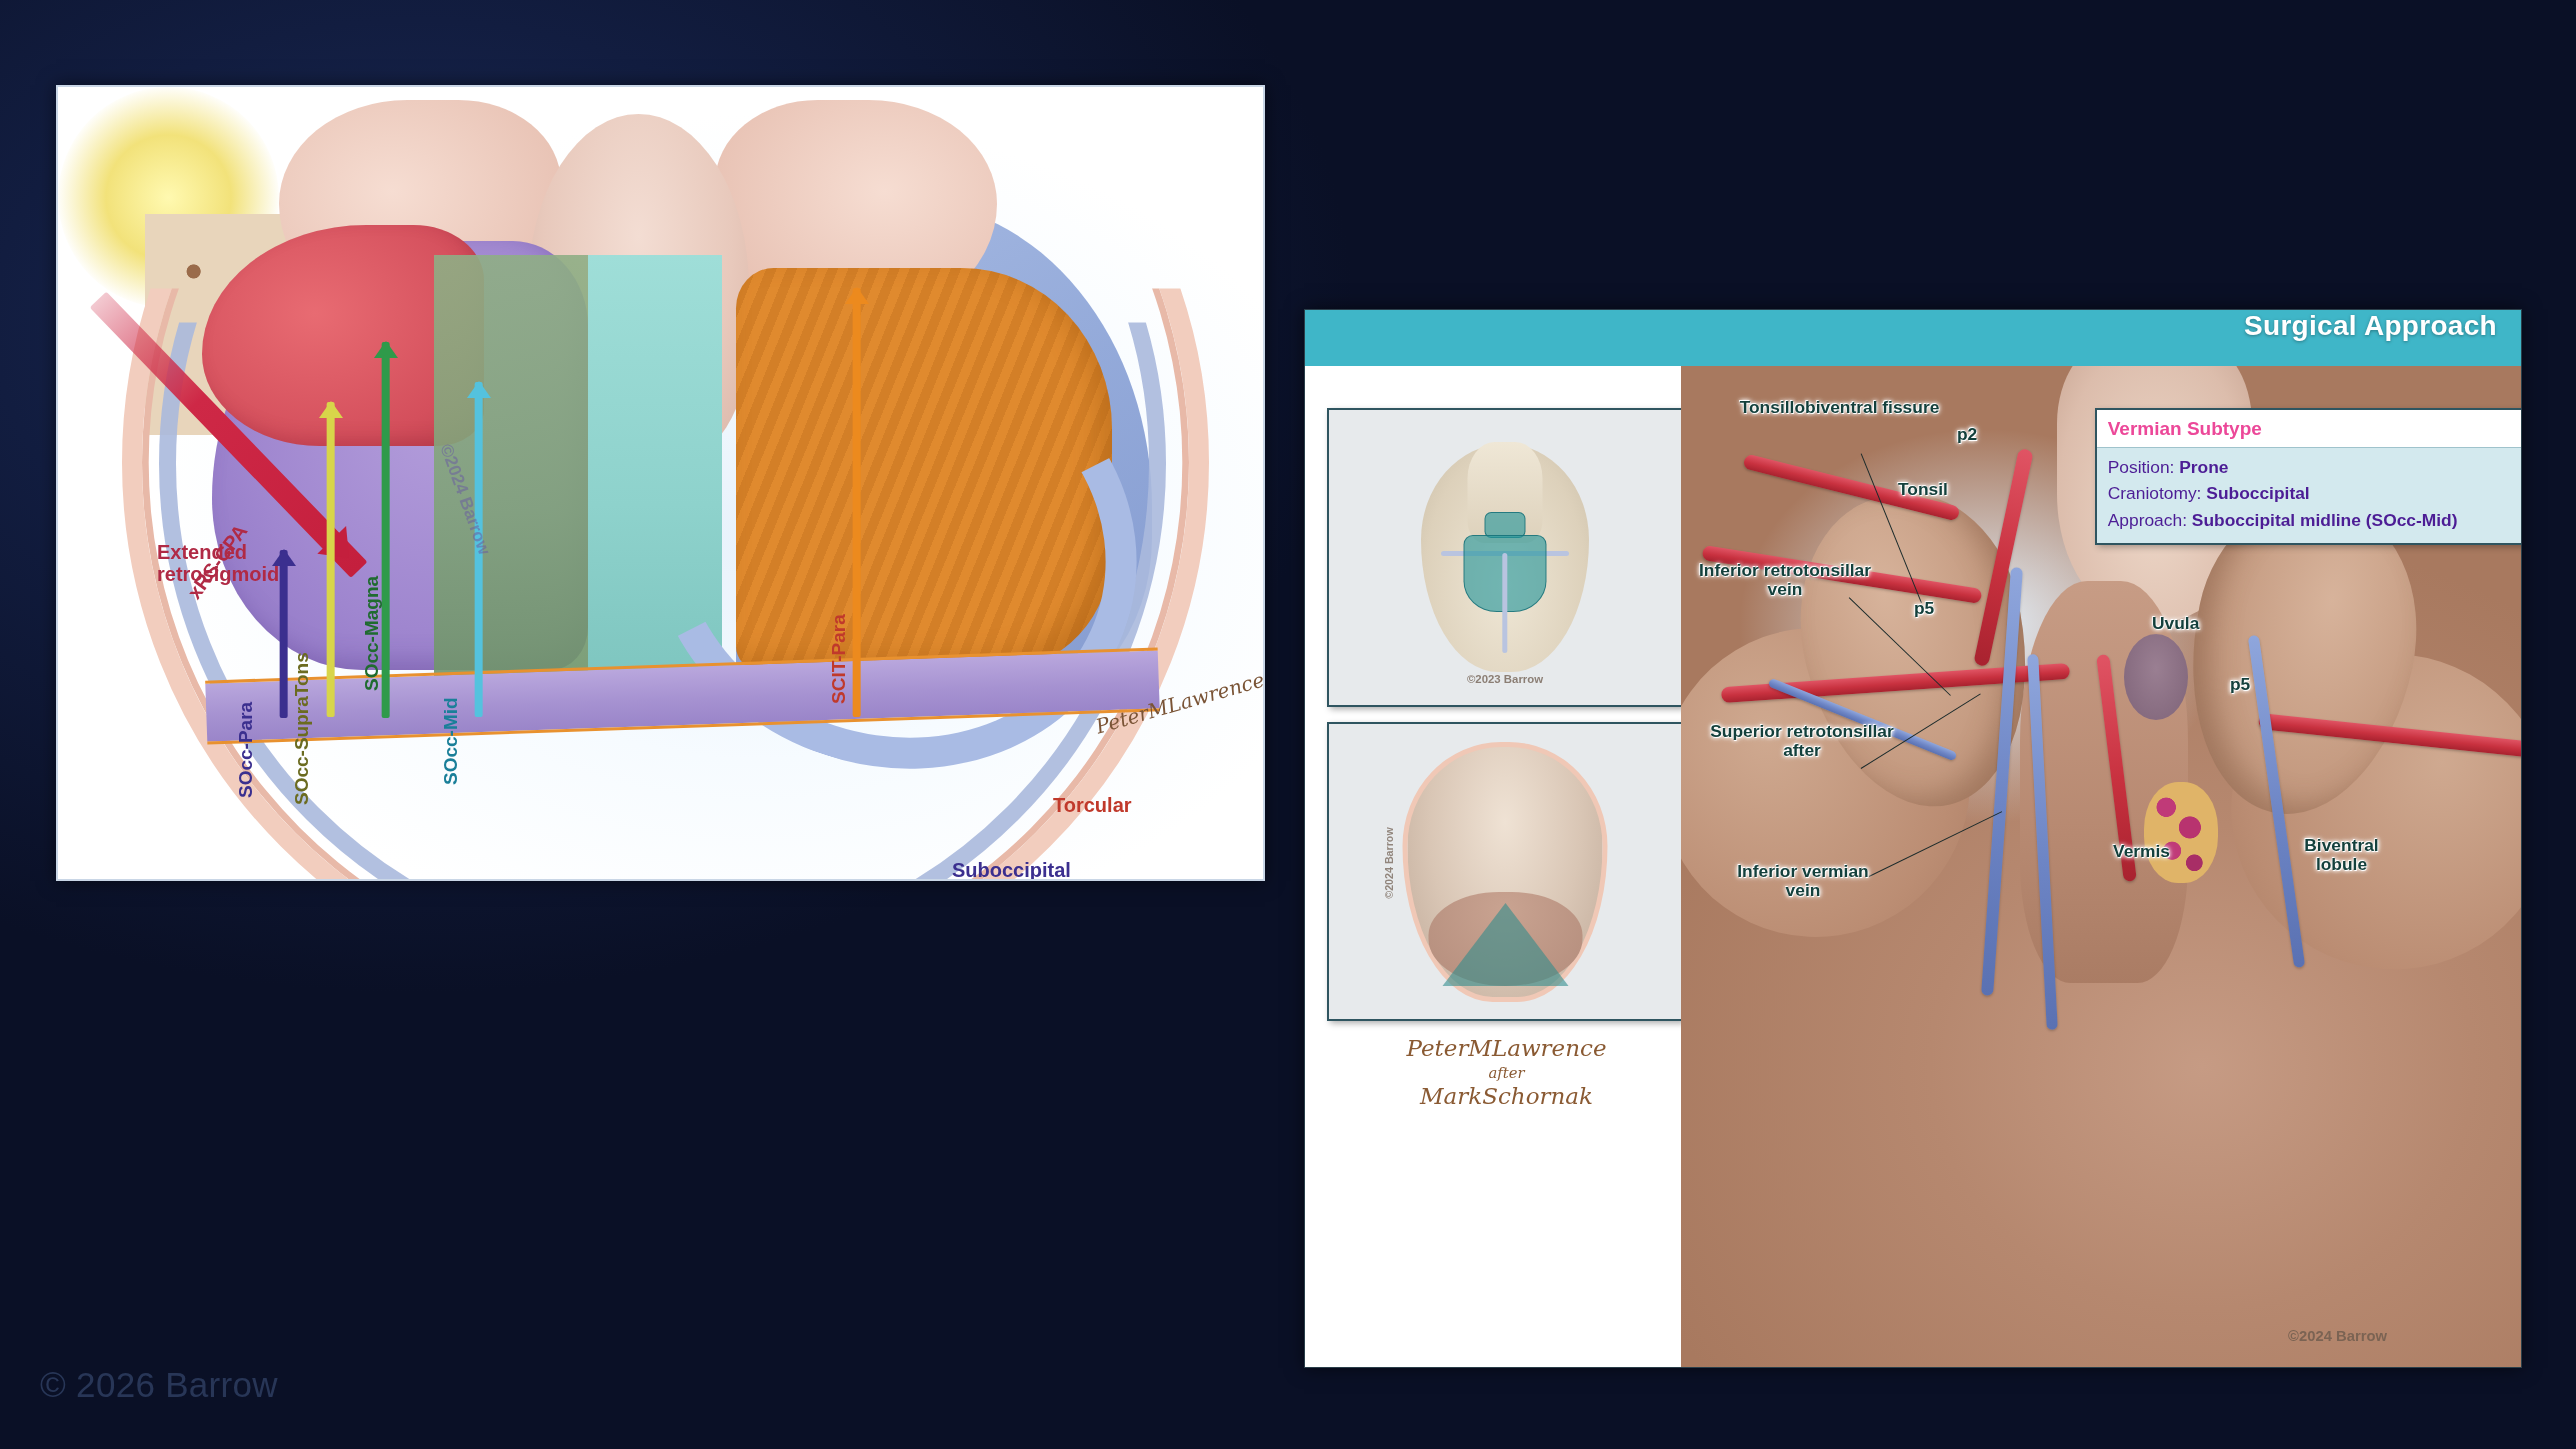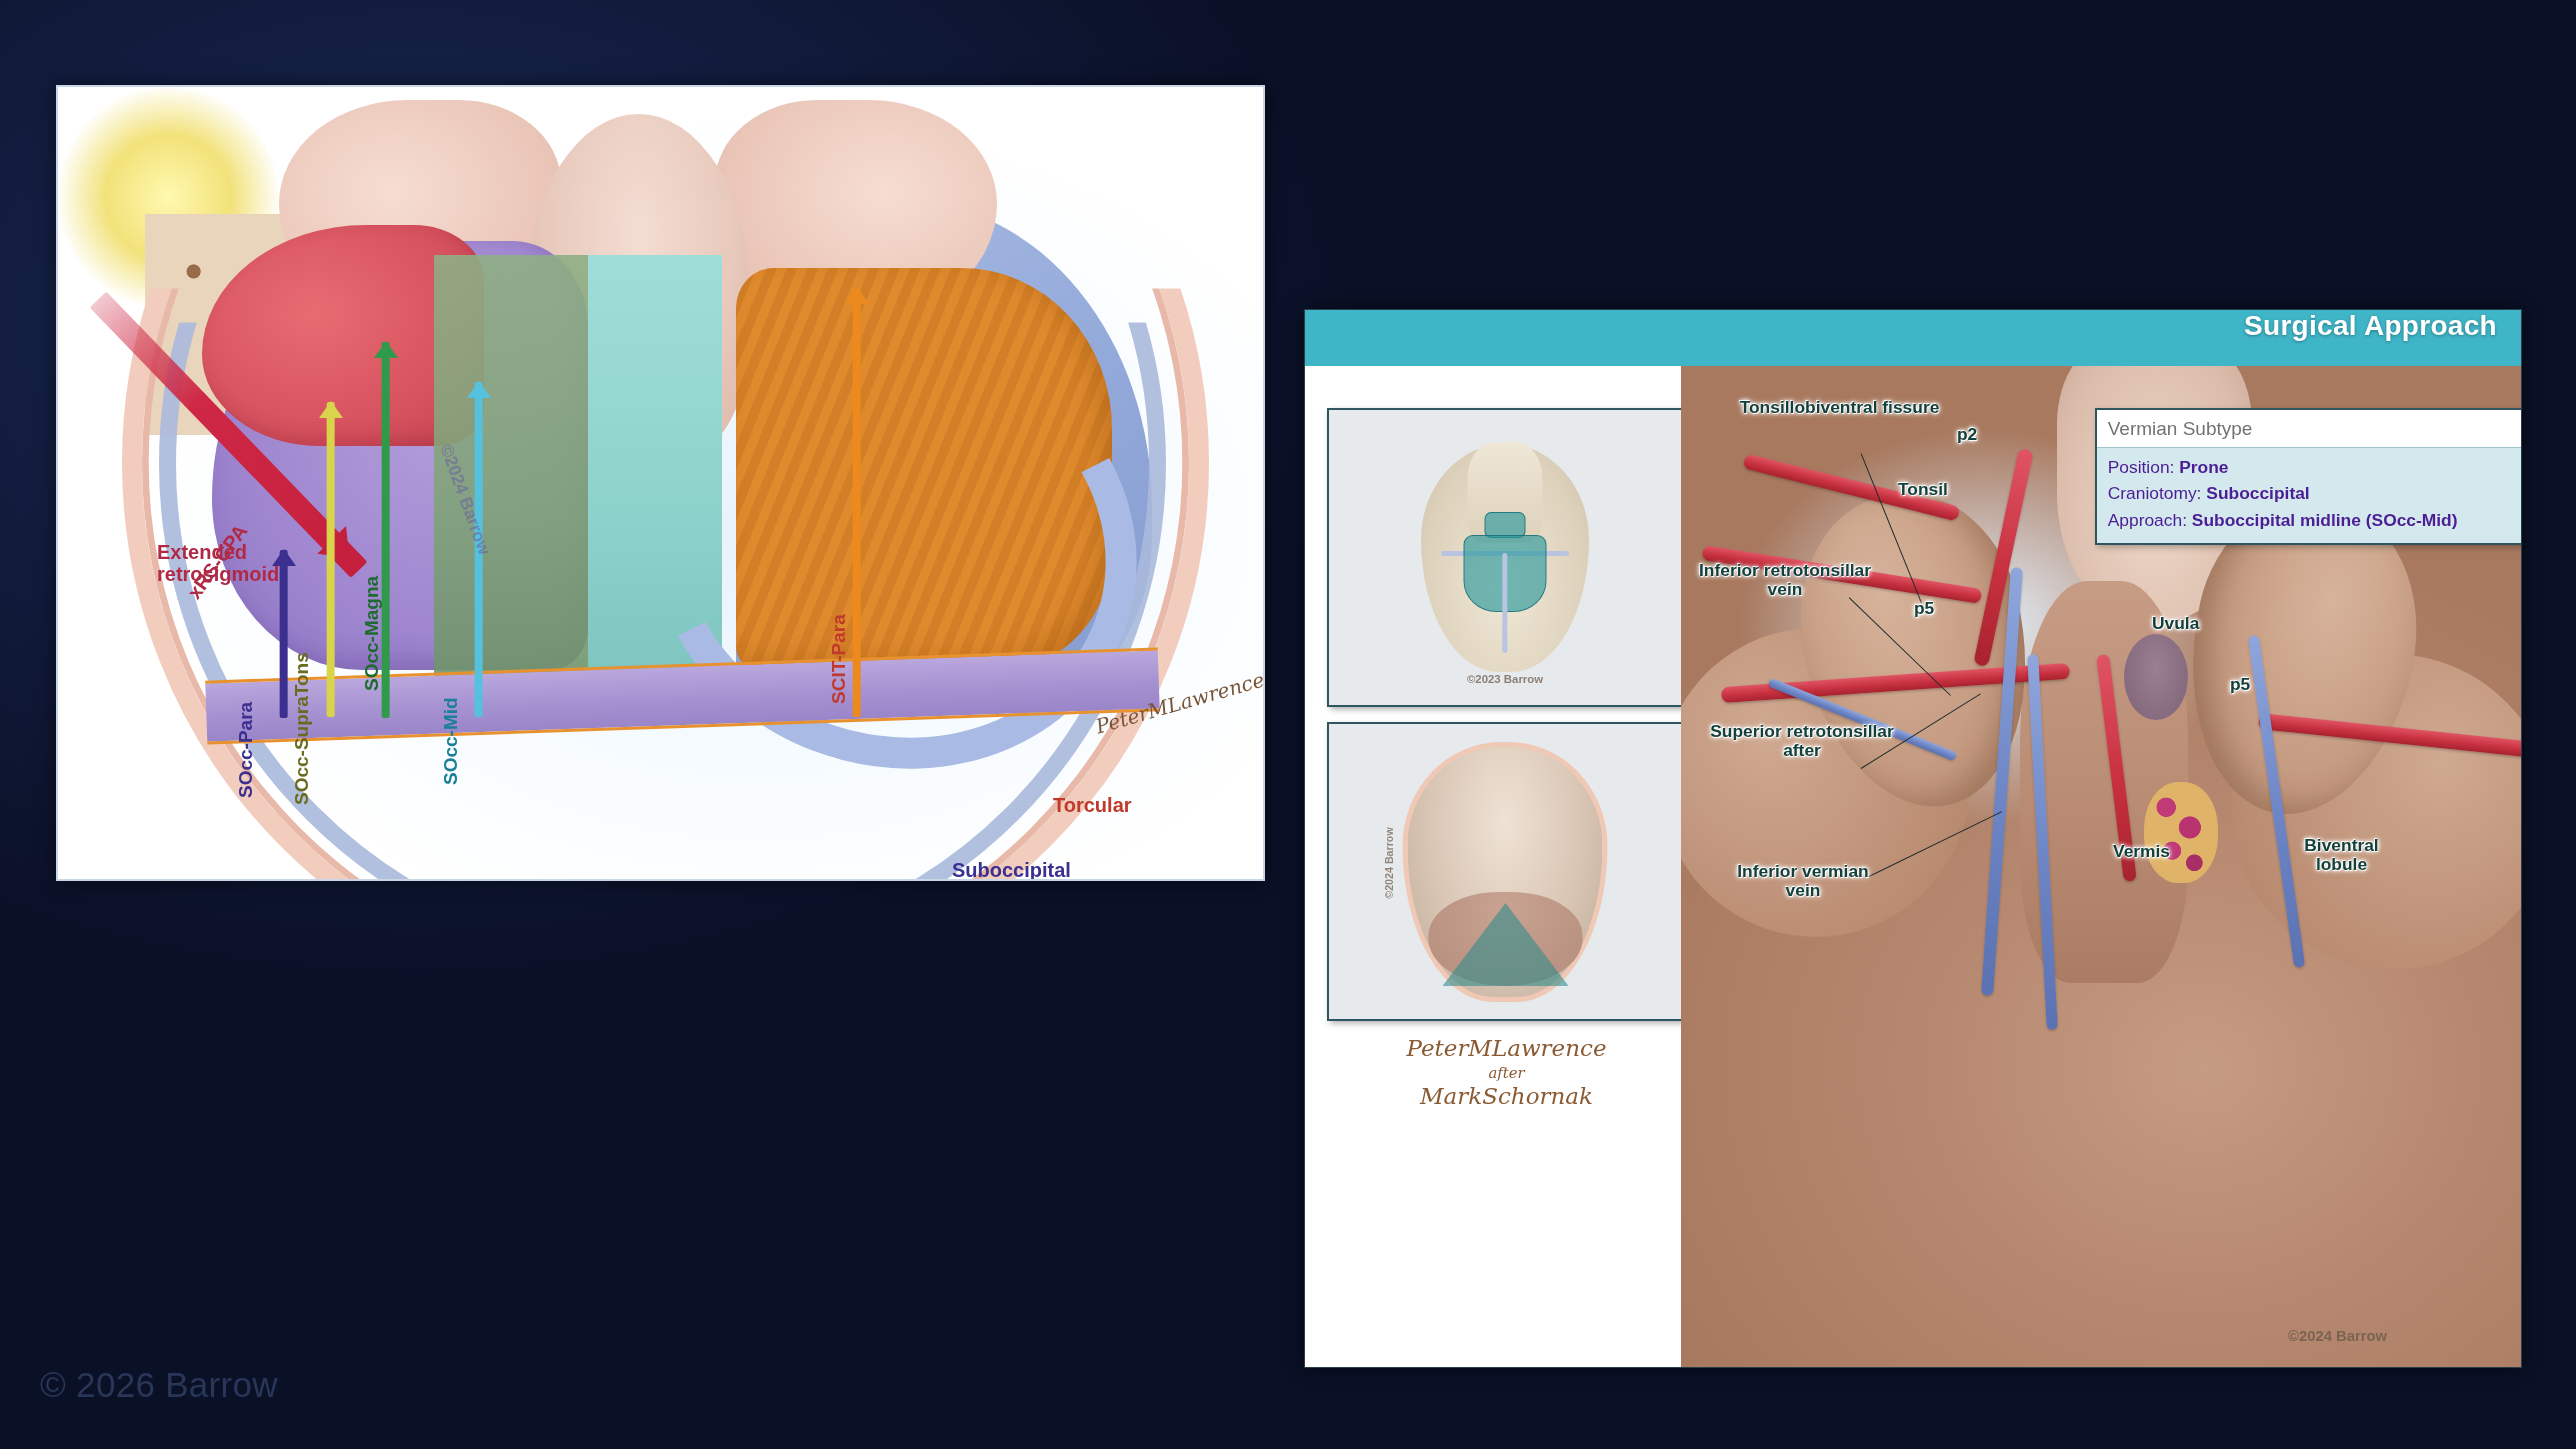--- a/index.html
+++ b/index.html
@@ -307,21 +307,21 @@
     font-weight:bold;opacity:.8;
   }
 
   
   #info-box{
     position:absolute;left:790px;top:42px;width:443px;
     border:2px solid #2f5560;box-shadow:2.7px 3.4px 6.7px rgba(0,0,0,.3);
     background:#fff;
   }
   #info-title{
-    padding:8px 10.7px 6.7px;font-size:19px;font-weight:normal;color:#737373;background:#fff;
+    padding:8px 10.7px 6.7px;font-size:19px;font-weight:bold;color:#ec4899;background:#fff;
     border-bottom:1.3px solid #9fc3cc;
   }
   #info-rows{background:#d3e9ee;padding:6.7px 10.7px 10.7px;}
   .info-row{font-size:17.4px;color:#4c1d95;line-height:1.5;}
   .info-row .k{font-weight:normal;}
   .info-row .v{font-weight:bold;}
 </style>
 </head>
 <body>
 

